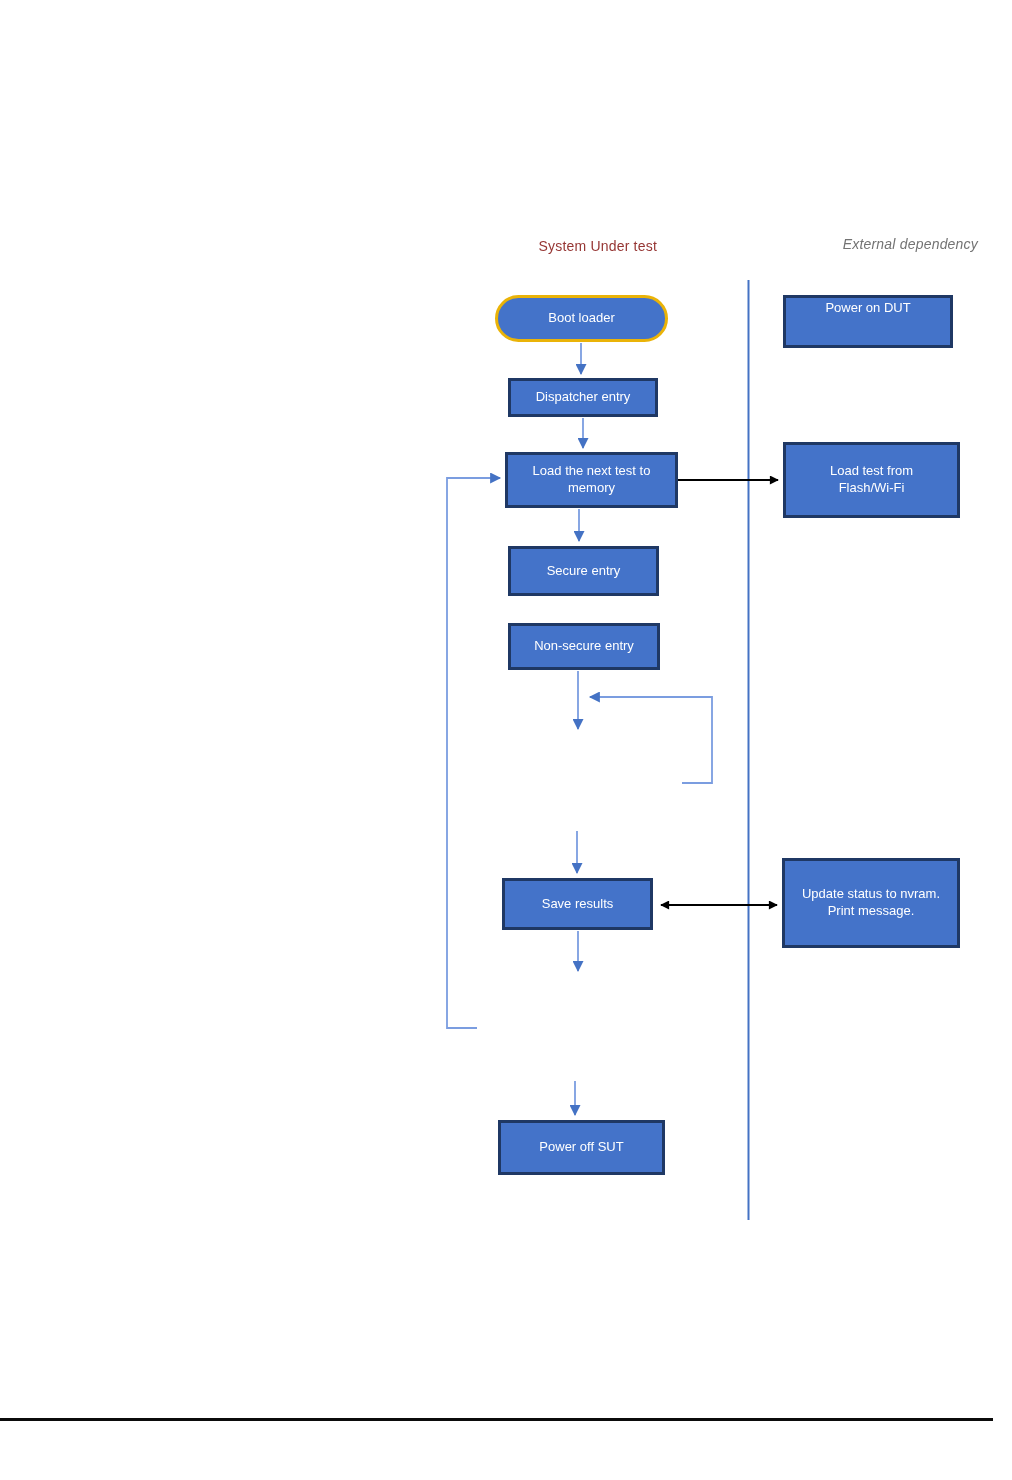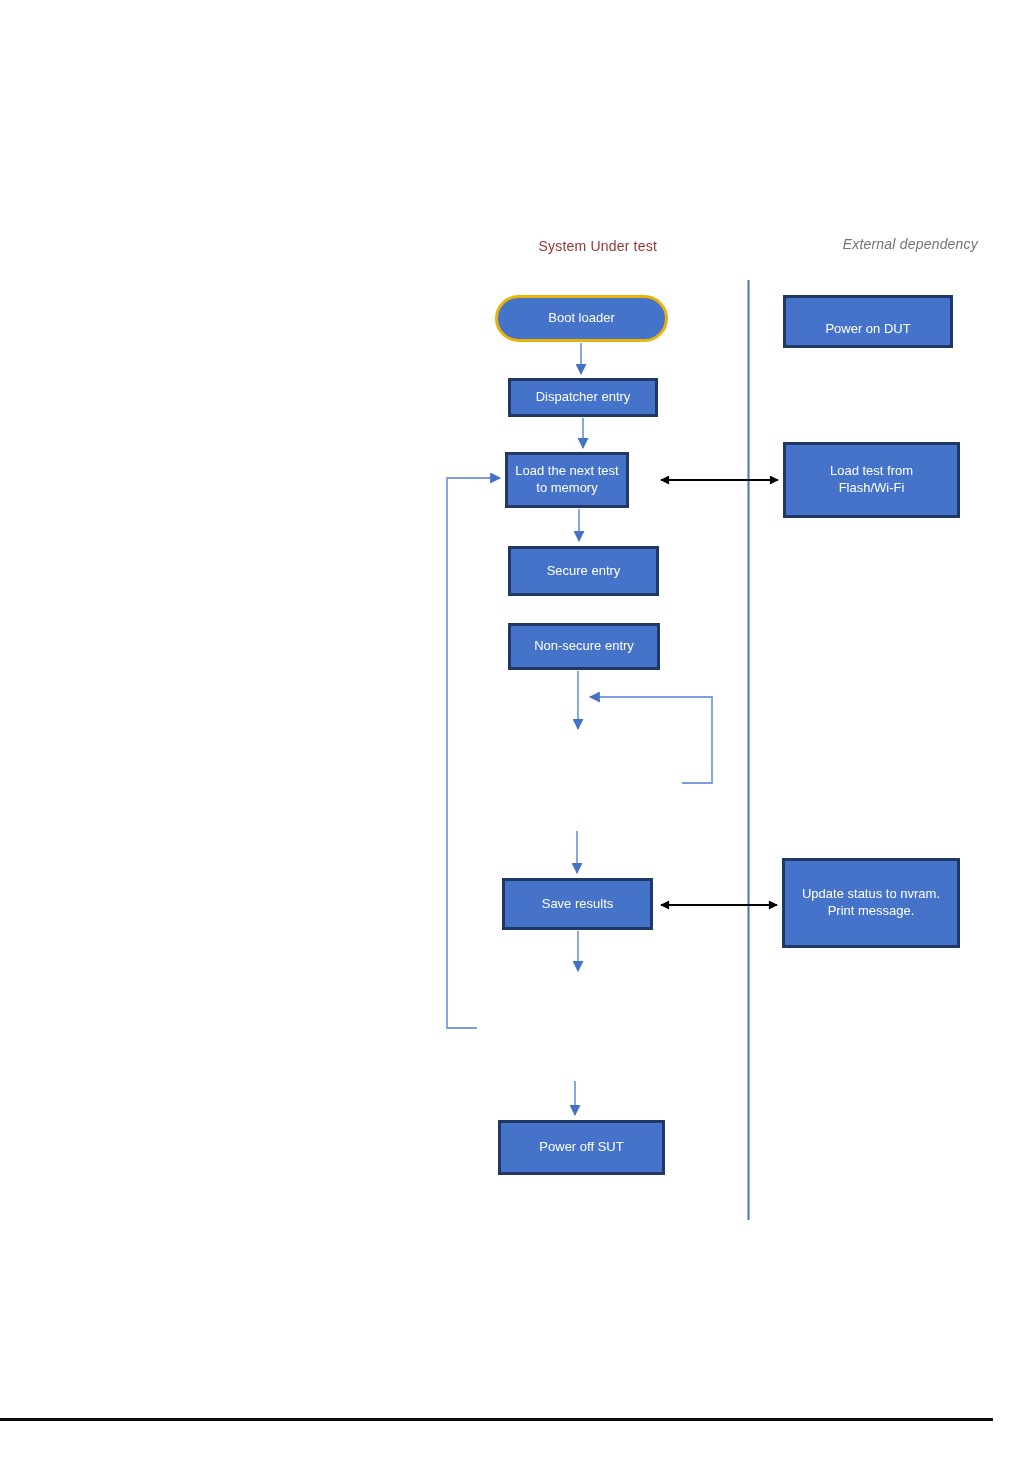--- a/index.html
+++ b/index.html
@@ -13,21 +13,21 @@
   }
   .lane-title.sut{color:#963634;}
   .lane-title.external{color:#737373;font-style:italic;}
   .node{
     position:absolute;box-sizing:border-box;display:flex;align-items:center;
     justify-content:center;text-align:center;color:#ffffff;font-size:13px;
     line-height:1.3;
   }
   .process{background:#4473C9;border:3px solid #1F3864;}
   .terminator{background:#4473C9;border:3px solid #eab308;border-radius:24px;}
-  .top-align{align-items:flex-start;padding-top:23px;}
+  .top-align{align-items:flex-start;padding-top:2px;}
   .diamond{position:absolute;}
   .diamond svg{position:absolute;left:0;top:0;overflow:visible;}
   .diamond-label{
     position:absolute;left:0;top:0;width:100%;height:100%;display:flex;
     align-items:center;justify-content:center;text-align:center;color:#fff;
     font-size:13px;line-height:1.35;
   }
   .diamond-label span{display:block;max-width:110px;}
   .node span{display:block;padding:0 6px;}
   .overlay{position:absolute;left:0;top:0;pointer-events:none;}
@@ -78,21 +78,21 @@
   </svg>
 
   <div class="node terminator" style="left:495px;top:295px;width:173px;height:47px;">
     <span>Boot loader</span>
   </div>
 
   <div class="node process" style="left:508px;top:378px;width:150px;height:39px;">
     <span>Dispatcher entry</span>
   </div>
 
-  <div class="node process" style="left:505px;top:452px;width:124px;height:56px;">
+  <div class="node process" style="left:505px;top:452px;width:173px;height:56px;">
     <span>Load the next test to memory</span>
   </div>
 
   <div class="node process" style="left:508px;top:546px;width:151px;height:50px;">
     <span>Secure entry</span>
   </div>
 
   <div class="node process" style="left:508px;top:623px;width:152px;height:47px;">
     <span>Non-secure entry</span>
   </div>

